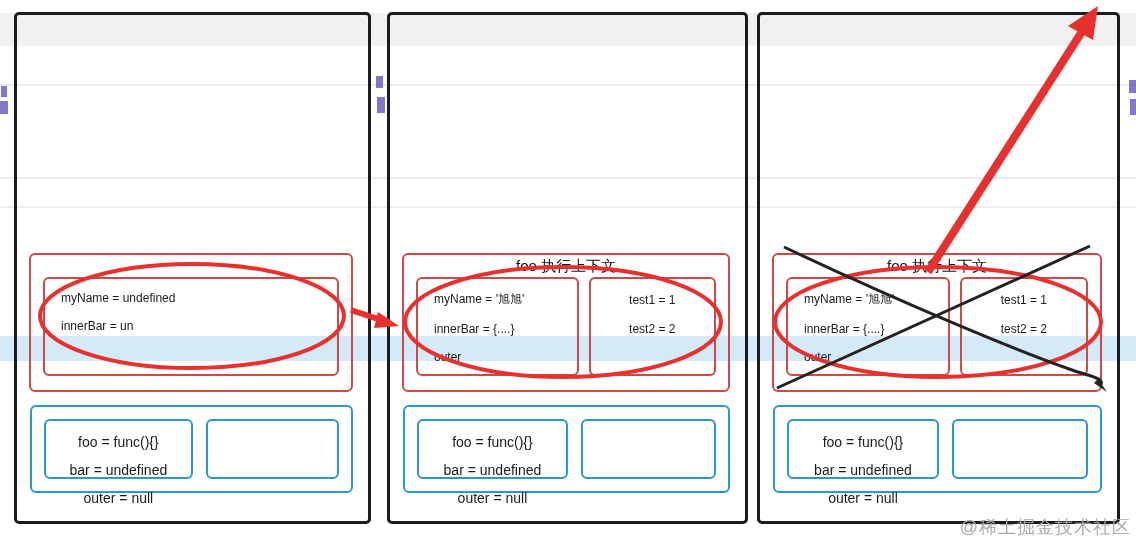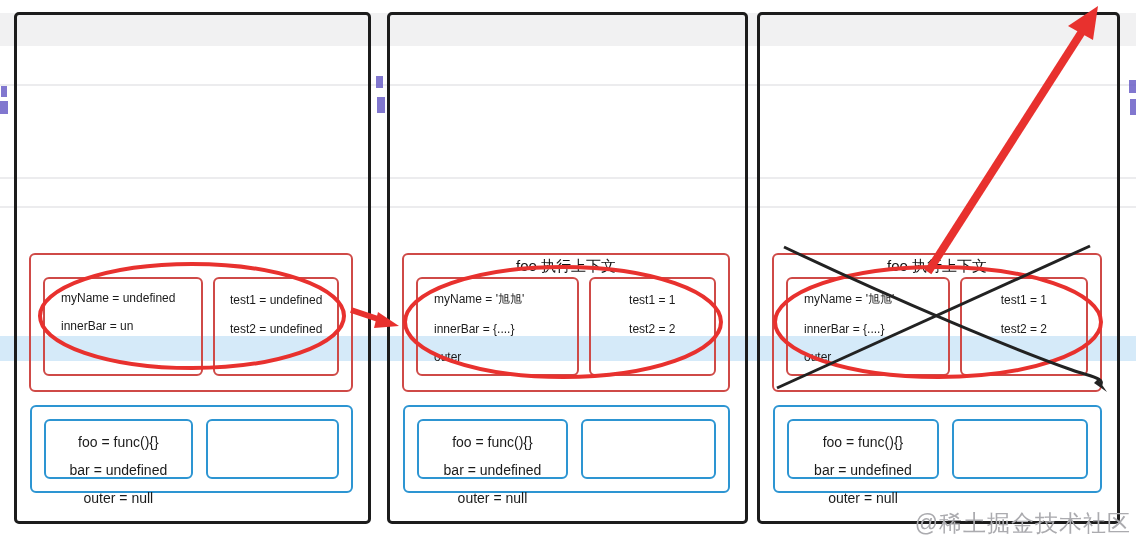--- a/index.html
+++ b/index.html
@@ -64,21 +64,21 @@
   .glob-left{flex:1.12;padding-top:13px;text-align:center;}
   .glob-right{flex:1;}
   .gl-line{margin:0 0 12px 0;white-space:nowrap;}
 
   
   .overlay{position:absolute;left:0;top:0;width:1136px;height:542px;pointer-events:none;z-index:5;}
 
   
   .watermark{
     position:absolute;right:5px;bottom:3px;z-index:6;
-    font-size:23px;color:#ababaf;letter-spacing:1px;
+    font-size:18px;color:#ababaf;letter-spacing:1px;
   }
 </style>
 </head>
 <body>
 
 <div class="band band-top"></div>
 <div class="rule rule-1"></div>
 <div class="rule rule-2"></div>
 <div class="rule rule-3"></div>
 <div class="band band-blue"></div>
@@ -90,24 +90,20 @@
 <div class="purple-frag" style="left:1129px;top:80px;width:7px;height:13px;"></div>
 <div class="purple-frag" style="left:1130px;top:99px;width:6px;height:16px;"></div>
 
 <div class="panel panel-1">
   <div class="ctx-box">
     <div class="ctx-title"></div>
     <div class="ctx-row">
       <div class="inner-red vo-box">
         <div class="vo-line">myName = undefined</div>
         <div class="vo-line">innerBar = un</div>
-      </div>
-      <div class="inner-red sc-box">
-        <div class="sc-line">test1 = undefined</div>
-        <div class="sc-line">test2 = undefined</div>
       </div>
     </div>
   </div>
   <div class="glob-box">
     <div class="inner-blue glob-left">
       <div class="gl-line">foo = func(){}</div>
       <div class="gl-line">bar = undefined</div>
       <div class="gl-line">outer = null</div>
     </div>
     <div class="inner-blue glob-right"></div>

